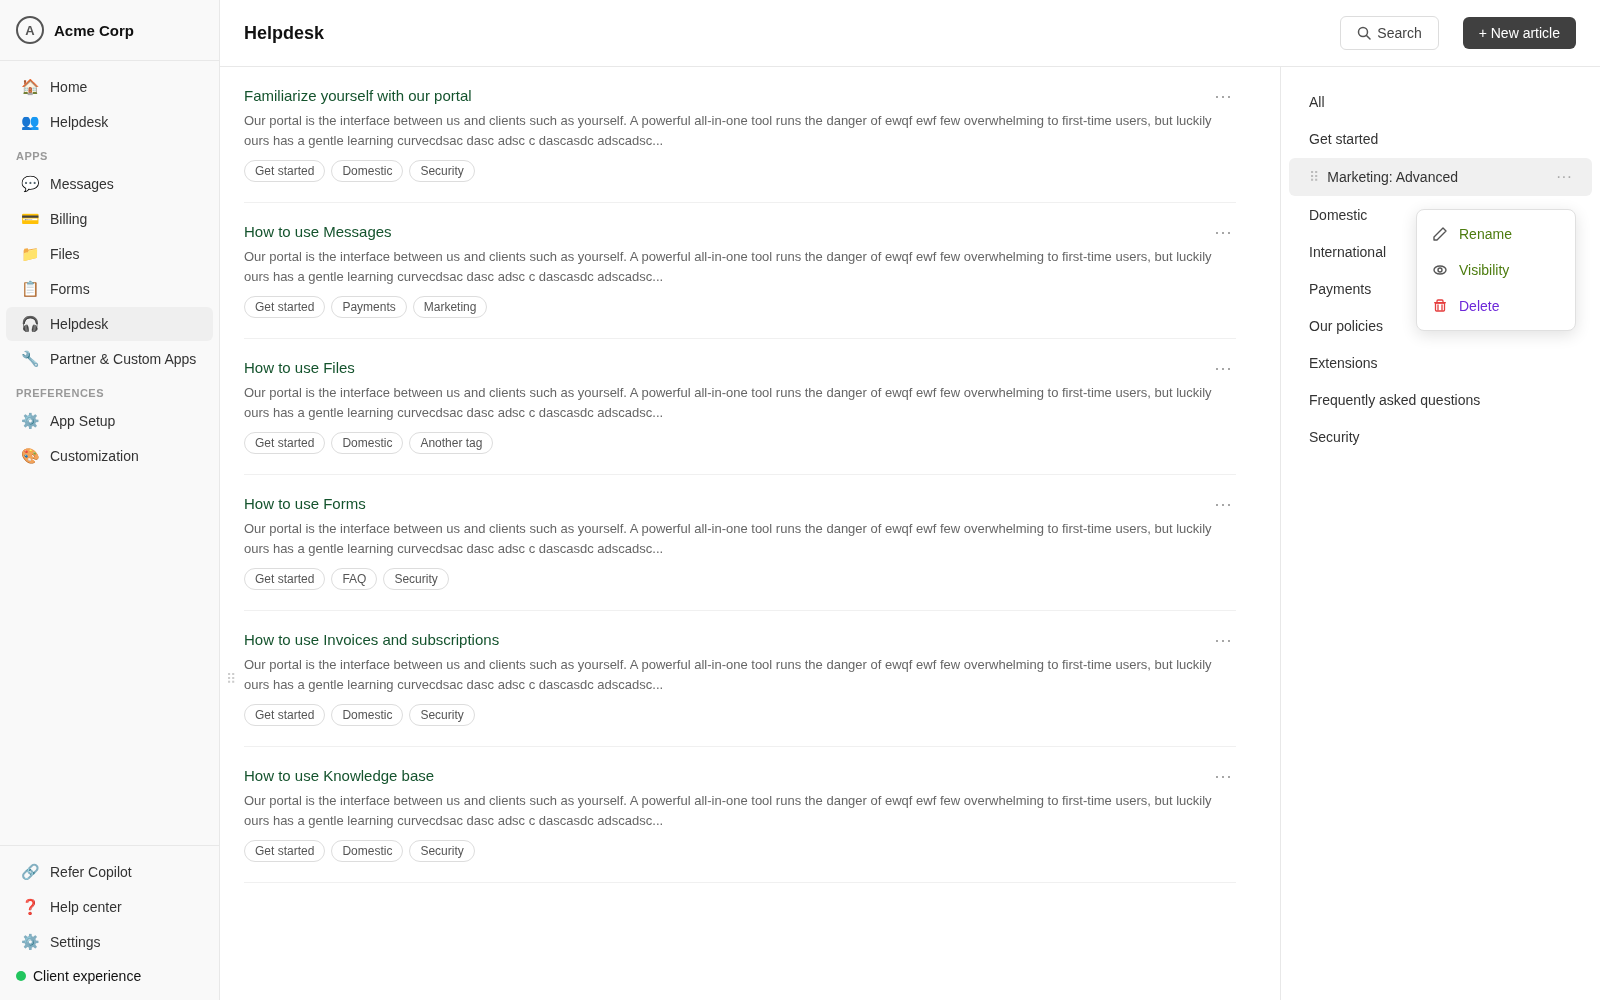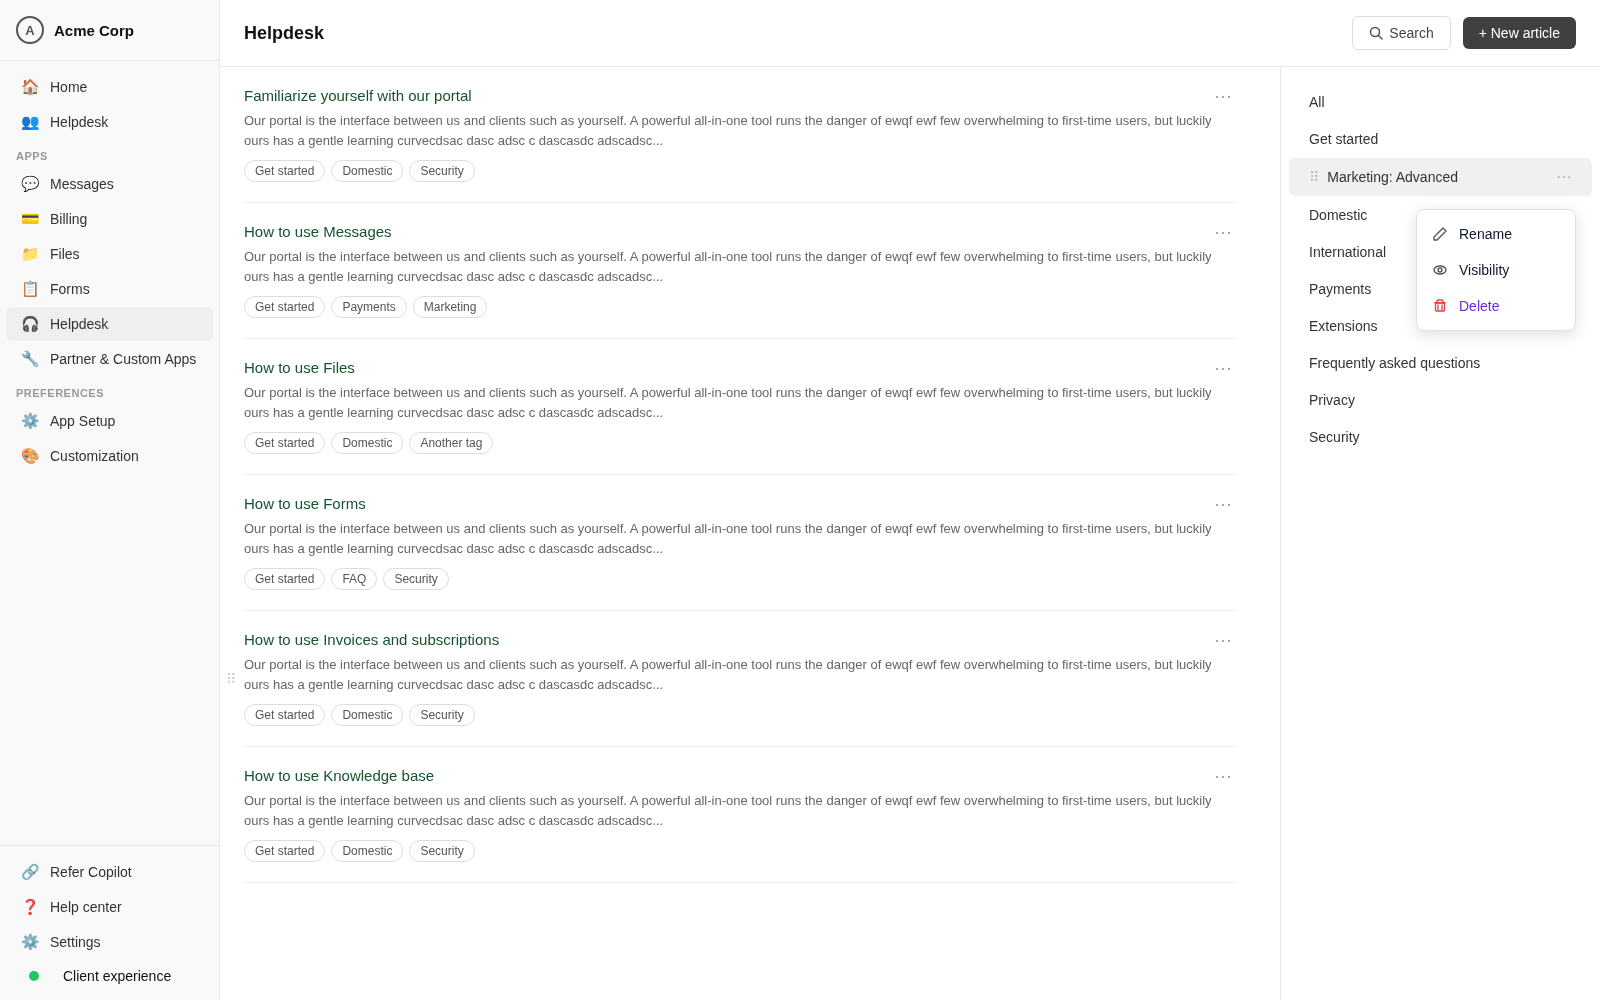--- a/index.html
+++ b/index.html
@@ -51,23 +51,22 @@
     }
     .sidebar-item.active { background: #efefef; font-weight: 500; }
     .sidebar-item-icon { width: 18px; height: 18px; display: flex; align-items: center; justify-content: center; color: #666; font-size: 15px; }
     .sidebar-item-label { font-size: 14px; }
 
     .sidebar-bottom {
       border-top: 1px solid #e8e8e8;
       padding: 8px 0;
     }
     .client-badge {
-      display: flex; align-items: center; gap: 24px;
+      display: flex; align-items: center; gap: 7px;
       padding: 8px 16px;
-      margin-left: 13px;
     }
     .green-dot { width: 10px; height: 10px; border-radius: 50%; background: #22c55e; }
 
     
     #main {
       flex: 1;
       display: flex;
       flex-direction: column;
       overflow: hidden;
       background: #fff;
@@ -75,21 +74,21 @@
 
     
     .main-header {
       display: flex;
       align-items: center;
       justify-content: space-between;
       padding: 16px 24px;
       border-bottom: 1px solid #e8e8e8;
     }
     .main-title { font-size: 18px; font-weight: 600; color: #111; }
-    .header-actions { display: flex; align-items: center; gap: 12px; }
+    .header-actions { display: flex; align-items: center; gap: 24px; }
     .search-btn {
       display: flex; align-items: center; gap: 6px;
       padding: 8px 16px;
       border: 1px solid #ddd;
       border-radius: 6px;
       background: #fff;
       cursor: pointer;
       font-size: 14px;
       color: #444;
     }
@@ -188,21 +187,21 @@
       box-shadow: 0 4px 16px rgba(0,0,0,0.12);
       width: 160px;
       z-index: 100;
       padding: 6px 0;
     }
     .dropdown-item {
       display: flex; align-items: center; gap: 10px;
       padding: 9px 14px;
       cursor: pointer;
       font-size: 14px;
-      color: #0f172a;
+      color: #4d7c0f;
     }
     .dropdown-item.danger { color: #6d28d9; }
     .dropdown-icon { width: 18px; height: 18px; display: flex; align-items: center; justify-content: center; }
   </style>
 </head>
 <body>
 
 <div id="sidebar">
   <div class="sidebar-logo">
     <div class="logo-icon">A</div>
@@ -429,26 +428,26 @@
       <div class="right-sidebar-item">
         <span class="right-sidebar-item-label">Domestic</span>
       </div>
       <div class="right-sidebar-item">
         <span class="right-sidebar-item-label">International</span>
       </div>
       <div class="right-sidebar-item">
         <span class="right-sidebar-item-label">Payments</span>
       </div>
       <div class="right-sidebar-item">
+        <span class="right-sidebar-item-label">Our policies</span>
+      </div>
+      <div class="right-sidebar-item">
         <span class="right-sidebar-item-label">Extensions</span>
       </div>
       <div class="right-sidebar-item">
         <span class="right-sidebar-item-label">Frequently asked questions</span>
-      </div>
-      <div class="right-sidebar-item">
-        <span class="right-sidebar-item-label">Privacy</span>
       </div>
       <div class="right-sidebar-item">
         <span class="right-sidebar-item-label">Security</span>
       </div>
     </div>
   </div>
 </div>
 
 </body></html>

